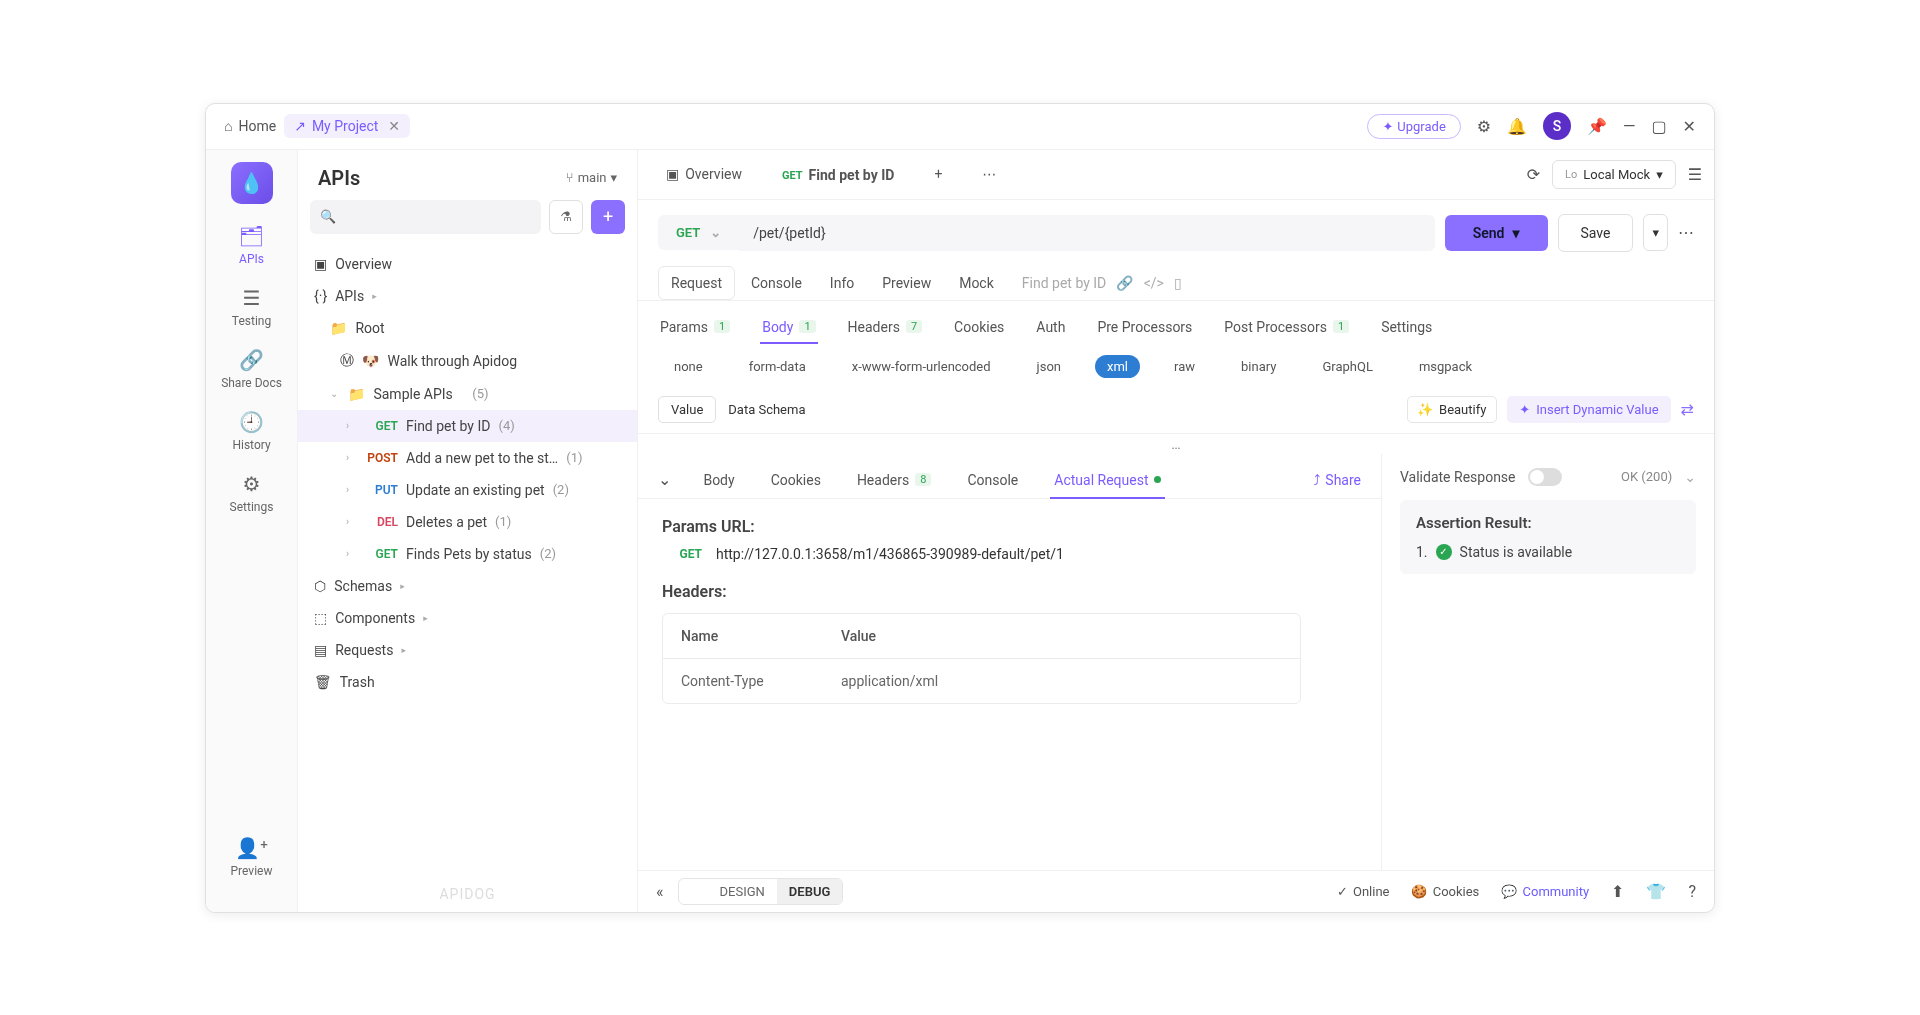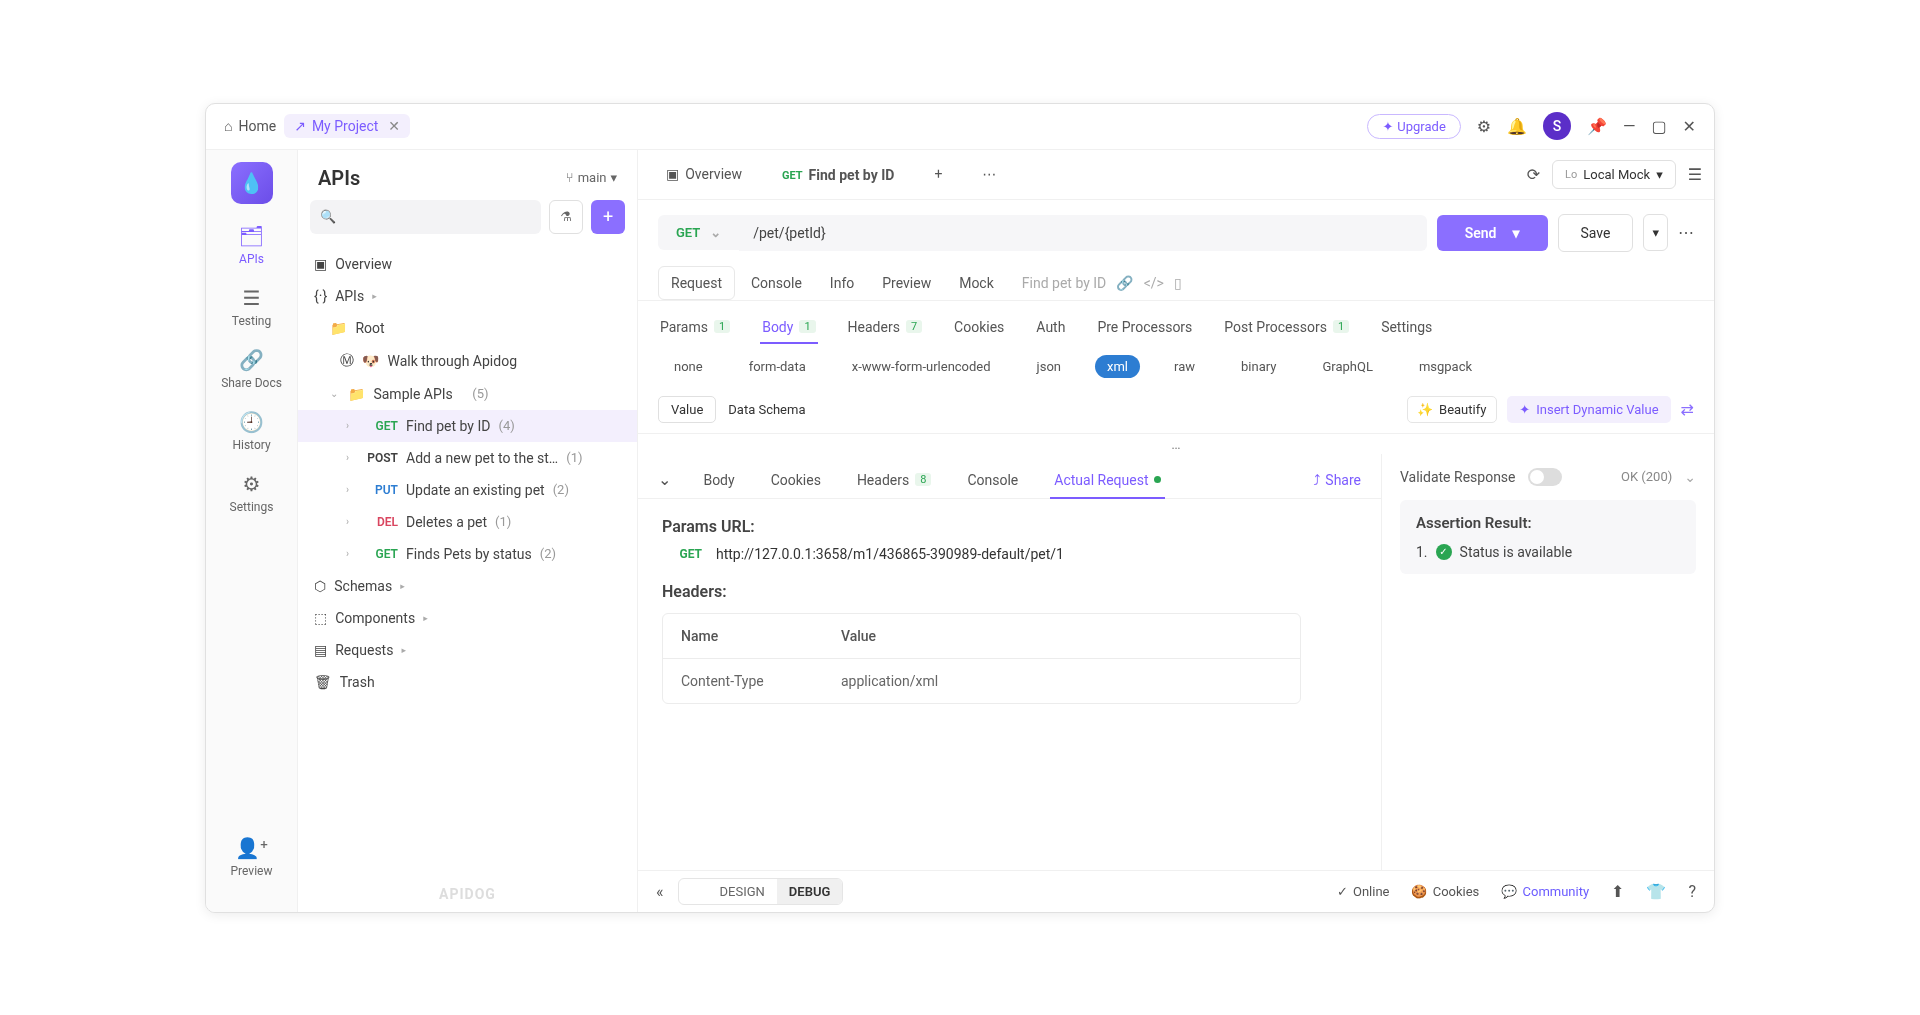--- a/index.html
+++ b/index.html
@@ -31,38 +31,38 @@
 .add-btn { background:#8b6fff; color:#fff; font-size:18px; }
 .tree { flex:1; overflow:auto; padding:4px 0; }
 .tree-item { display:flex; align-items:center; gap:8px; padding:8px 16px; cursor:pointer; color:#444; font-size:14px; }
 .tree-item.section { font-weight:400; }
 .tree-item.indent-1 { padding-left:32px; }
 .tree-item.indent-2 { padding-left:42px; }
 .tree-item.indent-3 { padding-left:48px; }
 .tree-item.selected { background:#f3effd; }
 .method { font-weight:600; font-size:12px; width:34px; text-align:right; }
 .m-get { color:#2aa552; }
-.m-post { color:#404040; }
+.m-post { color:#c2410c; }
 .m-put { color:#2d7dd2; }
 .m-del { color:#d9455f; }
 .count { color:#999; font-size:13px; }
 .chev { color:#aaa; font-size:10px; width:10px; }
-.brand { text-align:center; padding:10px 0; color:#ddd; font-weight:700; letter-spacing:1px; font-size:14px; }
+.brand { text-align:center; padding:10px 0; color:#ddd; font-weight:400; letter-spacing:1px; font-size:14px; }
 .content { flex:1; display:flex; flex-direction:column; overflow:hidden; }
 .tabs { height:50px; display:flex; align-items:center; border-bottom:1px solid #f0f0f0; padding:0 12px; gap:8px; }
 .tab { padding:10px 16px; display:flex; align-items:center; gap:6px; color:#555; font-size:14px; cursor:pointer; }
 .tab.active { border-top:2px solid transparent; }
 .tab .m { font-weight:700; font-size:11px; }
 .tabs-right { margin-left:auto; display:flex; align-items:center; gap:12px; }
 .mock-sel { border:1px solid #e0e0e0; border-radius:6px; padding:6px 12px; display:flex; align-items:center; gap:6px; font-size:13px; }
 .mock-sel .lo { color:#999; font-size:11px; }
 .url-row { display:flex; gap:10px; padding:14px 20px; align-items:center; }
 .method-sel { background:#f6f6f8; border-radius:6px 0 0 6px; padding:10px 18px; font-weight:600; color:#2aa552; display:flex; align-items:center; gap:10px; position:relative; }
 .url-input { flex:1; background:#f6f6f8; border-radius:0 6px 6px 0; padding:10px 14px; margin-left:-10px; color:#444; font-size:14px; }
-.send-btn { background:#8b6fff; color:#ffffff; padding:10px 28px; border-radius:6px; font-weight:600; font-size:14px; display:flex; align-items:center; gap:16px; cursor:pointer; }
+.send-btn { background:#8b6fff; color:#0f172a; padding:10px 28px; border-radius:6px; font-weight:600; font-size:14px; display:flex; align-items:center; gap:8px; cursor:pointer; }
 .save-btn { border:1px solid #e0e0e0; padding:10px 22px; border-radius:6px; font-size:14px; cursor:pointer; }
 .save-more { border:1px solid #e0e0e0; padding:10px 8px; border-radius:6px; cursor:pointer; }
 .subtabs { display:flex; align-items:center; gap:4px; padding:0 20px; border-bottom:1px solid #f0f0f0; }
 .subtab { padding:8px 12px; font-size:14px; color:#555; cursor:pointer; border-radius:6px; }
 .subtab.boxed { background:#fff; border:1px solid #e8e8e8; }
 .crumb { color:#aaa; font-size:14px; margin-left:12px; display:flex; gap:10px; align-items:center; }
 .req-tabs { display:flex; gap:28px; padding:10px 20px 0; }
 .req-tab { padding:8px 2px; font-size:14px; color:#555; cursor:pointer; position:relative; display:flex; gap:6px; align-items:center; }
 .req-tab.active { color:#7c5cff; }
 .req-tab.active::after { content:""; position:absolute; left:0; right:0; bottom:-1px; height:2px; background:#7c5cff; }

